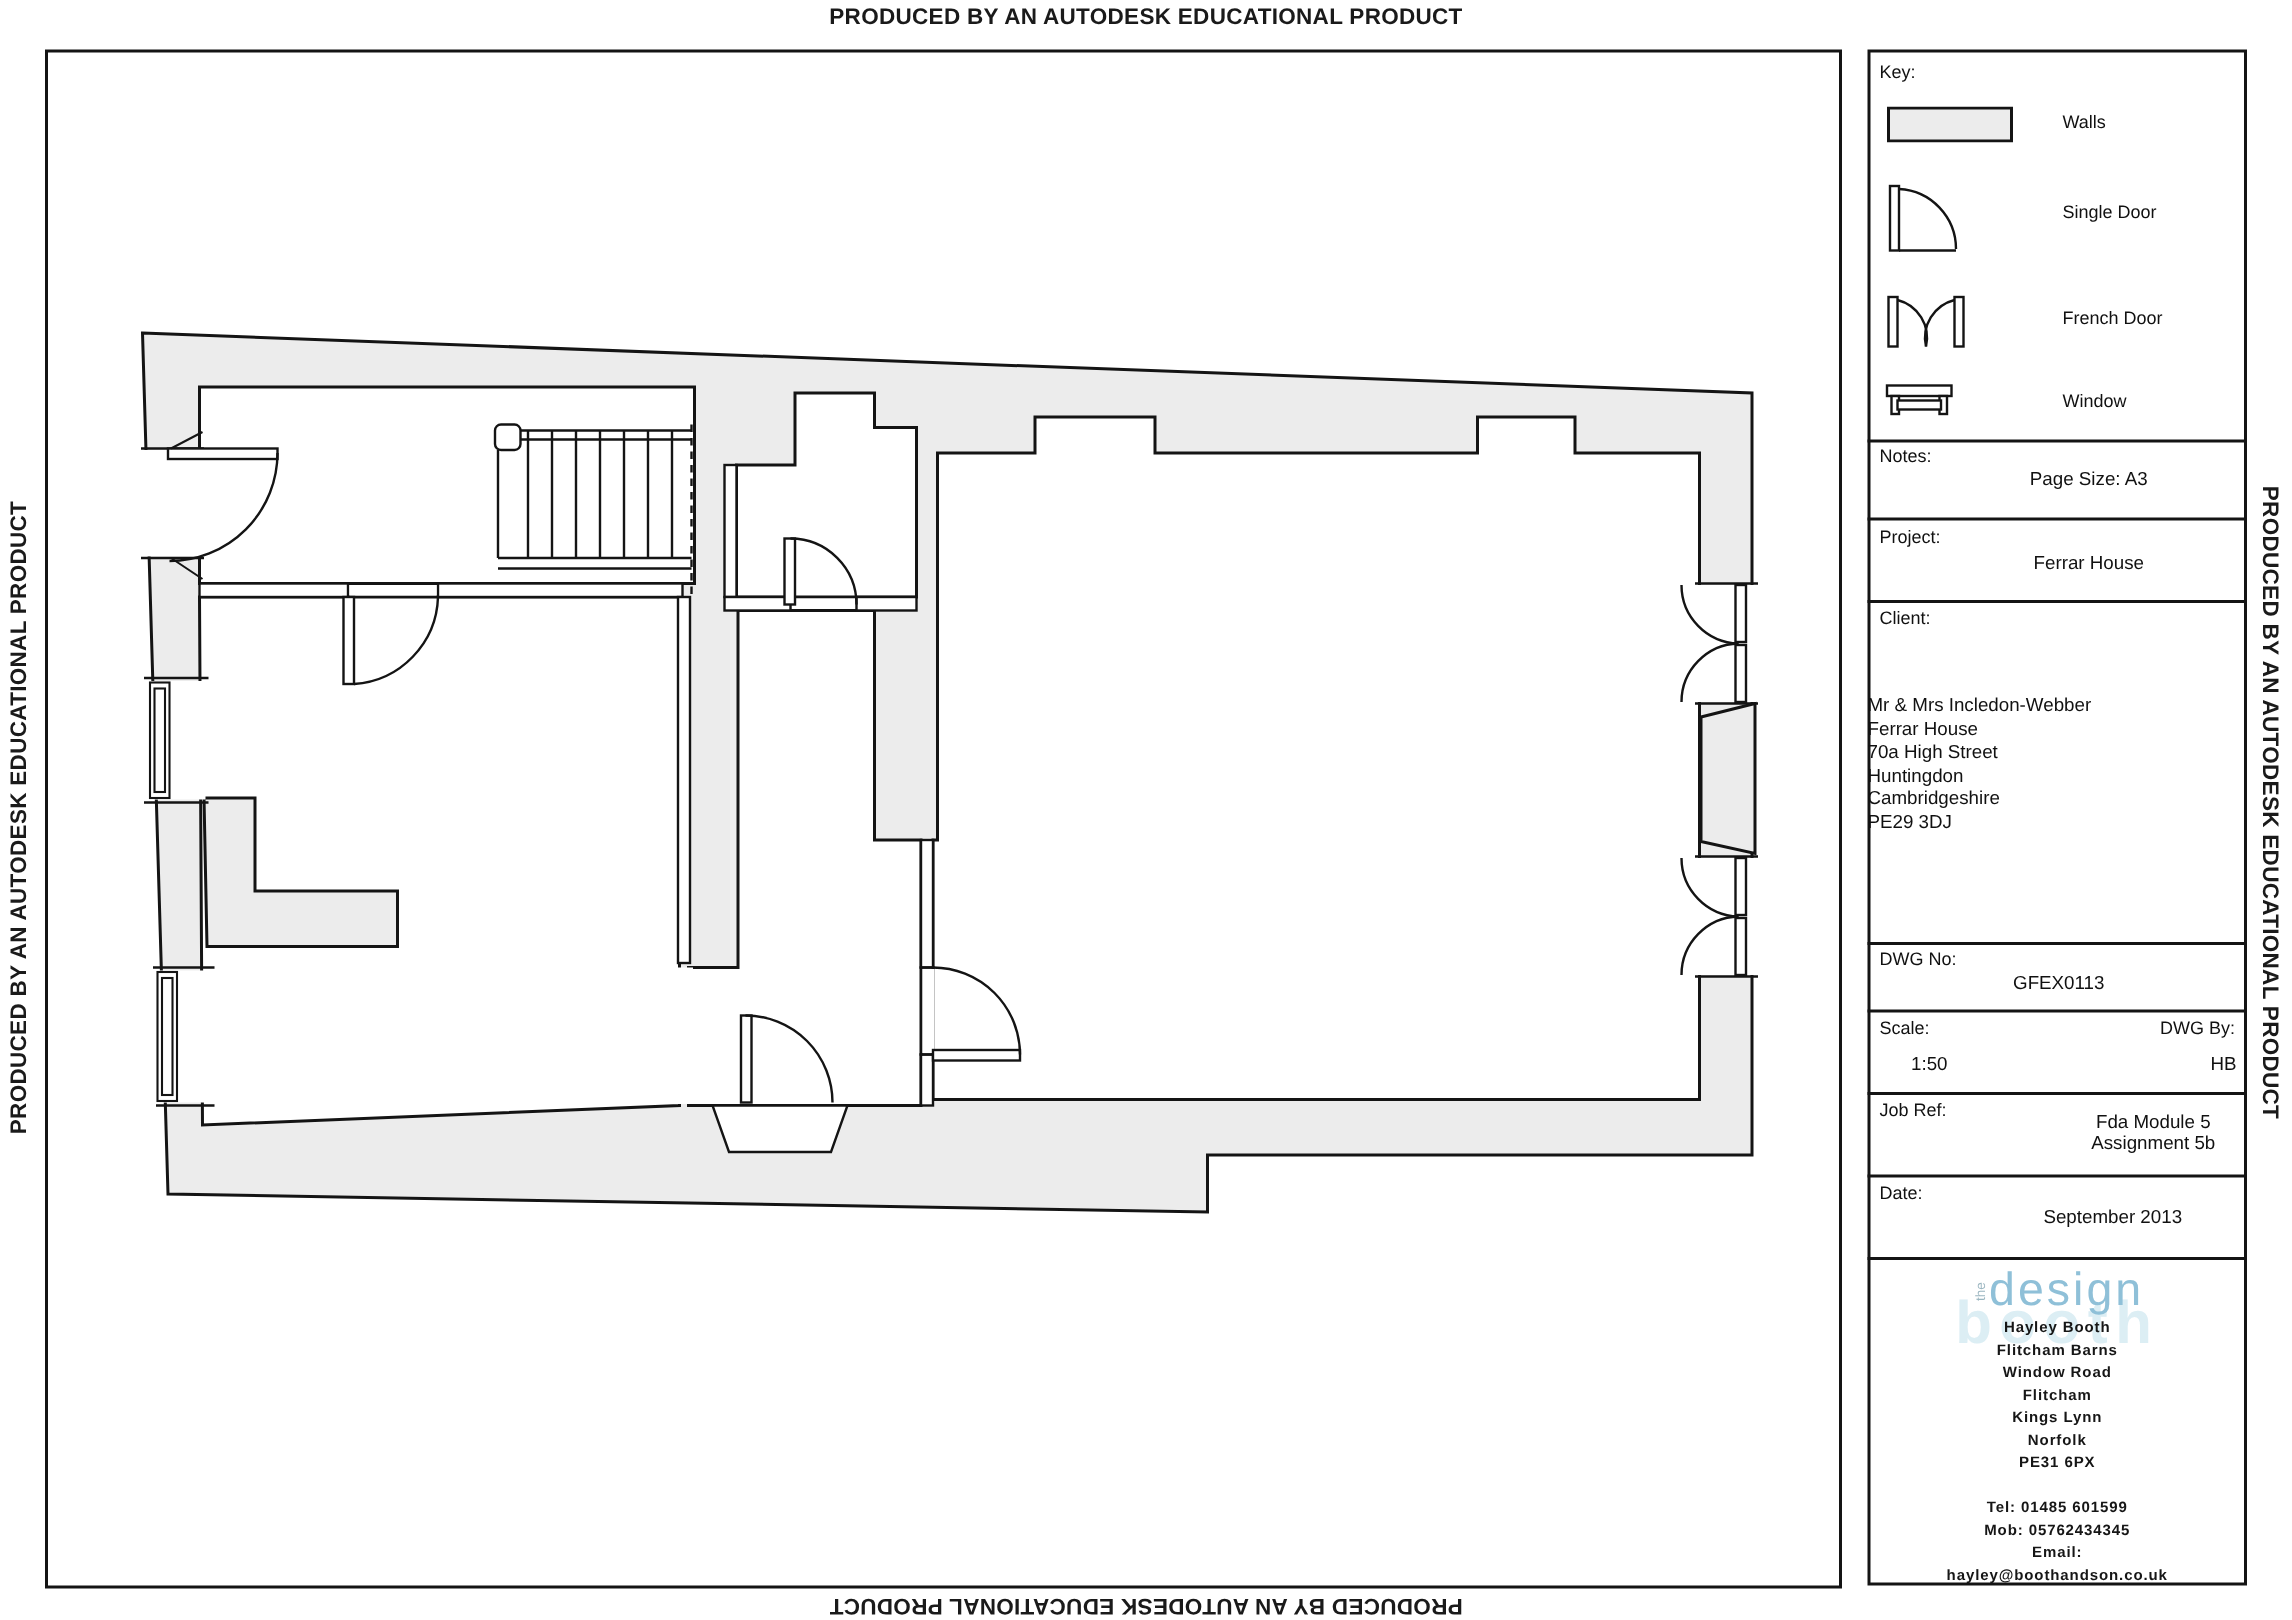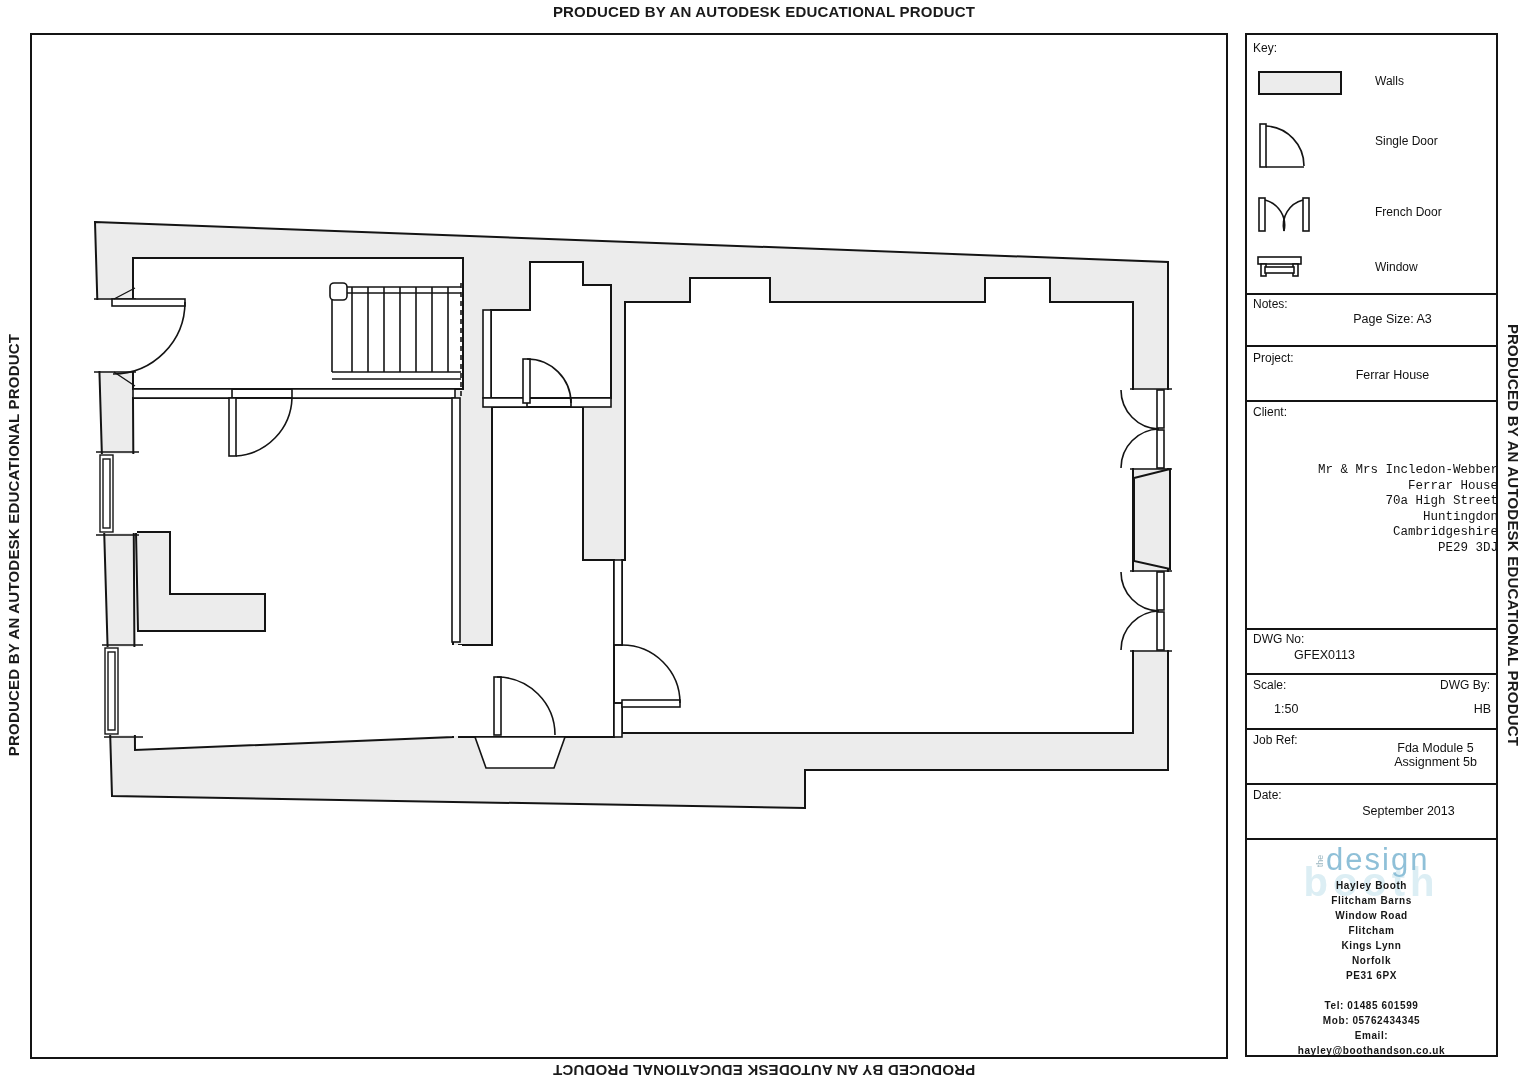--- a/index.html
+++ b/index.html
@@ -5,21 +5,21 @@
   html,body{margin:0;padding:0;background:#fff;}
   #page{position:relative;width:1528px;height:1080px;background:#ffffff;
         font-family:"Liberation Sans", sans-serif;color:#111;overflow:hidden;}
   .abs{position:absolute;}
   .wm{font-weight:bold;font-size:15px;letter-spacing:0.2px;color:#1a1a1a;white-space:nowrap;}
   .border-box{border:2px solid #141414;}
   .tb-line{position:absolute;left:1245px;width:253px;border-top:2px solid #141414;height:0;}
   .lbl{font-size:12px;color:#111;}
   .val{font-size:12.5px;color:#111;margin-left:21px;}
   .center{text-align:center;}
-  .client-line{font-size:12.5px;line-height:15.5px;text-align:right;font-family:Liberation Mono, monospace;}
+  .client-line{font-size:12.5px;line-height:15.5px;text-align:left;}
   .des-line{font-size:10px;line-height:15px;text-align:center;letter-spacing:0.6px;font-weight:bold;color:#161616;}
   .key-label{font-size:12px;}
   svg{display:block;}
 </style>
 </head>
 <body>
 
 <div id="page">
 
   <div class="abs wm" style="top:3px;left:0;width:1528px;text-align:center;">PRODUCED BY AN AUTODESK EDUCATIONAL PRODUCT</div>
@@ -171,21 +171,21 @@
   <div class="abs" style="left:1245px;top:463px;width:253px;">
     <div class="client-line">Mr &amp; Mrs Incledon-Webber</div>
     <div class="client-line">Ferrar House</div>
     <div class="client-line">70a High Street</div>
     <div class="client-line">Huntingdon</div>
     <div class="client-line">Cambridgeshire</div>
     <div class="client-line">PE29 3DJ</div>
   </div>
 
   <div class="abs lbl" style="left:1253px;top:632px;">DWG No:</div>
-  <div class="abs val center" style="left:1177px;top:648px;width:253px;">GFEX0113</div>
+  <div class="abs val center" style="left:1225px;top:648px;width:253px;">GFEX0113</div>
 
   <div class="abs lbl" style="left:1253px;top:678px;">Scale:</div>
   <div class="abs lbl" style="left:1380px;top:678px;width:110px;text-align:right;">DWG By:</div>
   <div class="abs val" style="left:1253px;top:702px;">1:50</div>
   <div class="abs val" style="left:1380px;top:702px;width:90px;text-align:right;">HB</div>
 
   <div class="abs lbl" style="left:1253px;top:733px;">Job Ref:</div>
   <div class="abs" style="left:1245px;top:741px;width:296px;padding-left:32px;">
     <div class="val center">Fda Module 5</div>
     <div class="val center">Assignment 5b</div>

